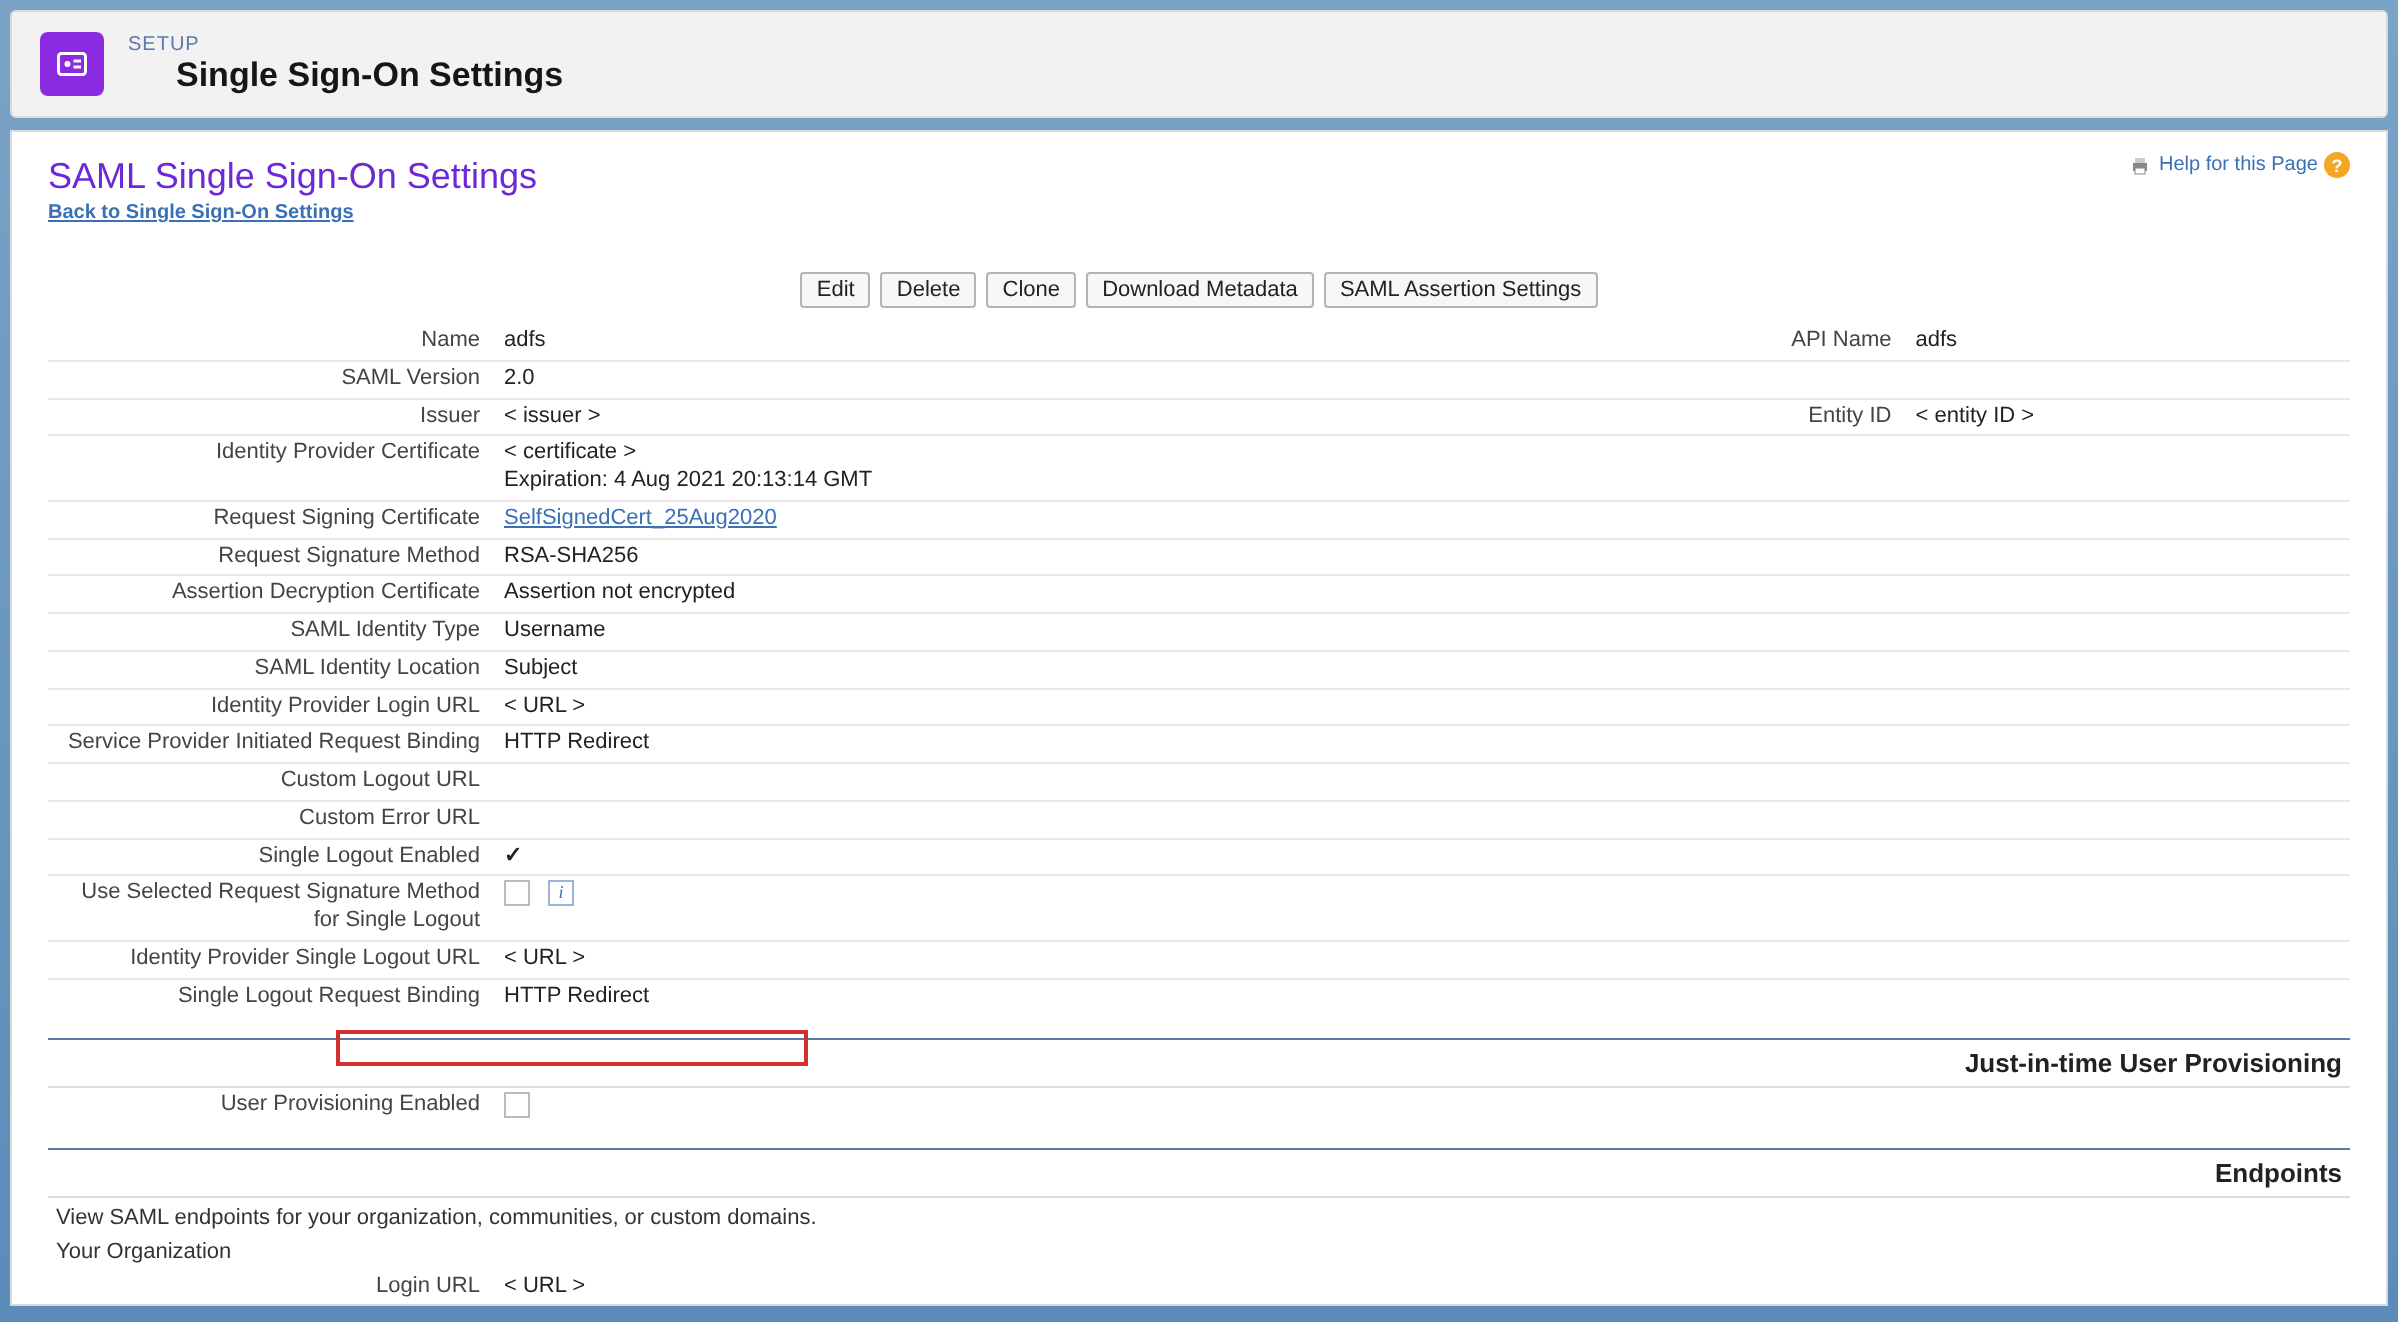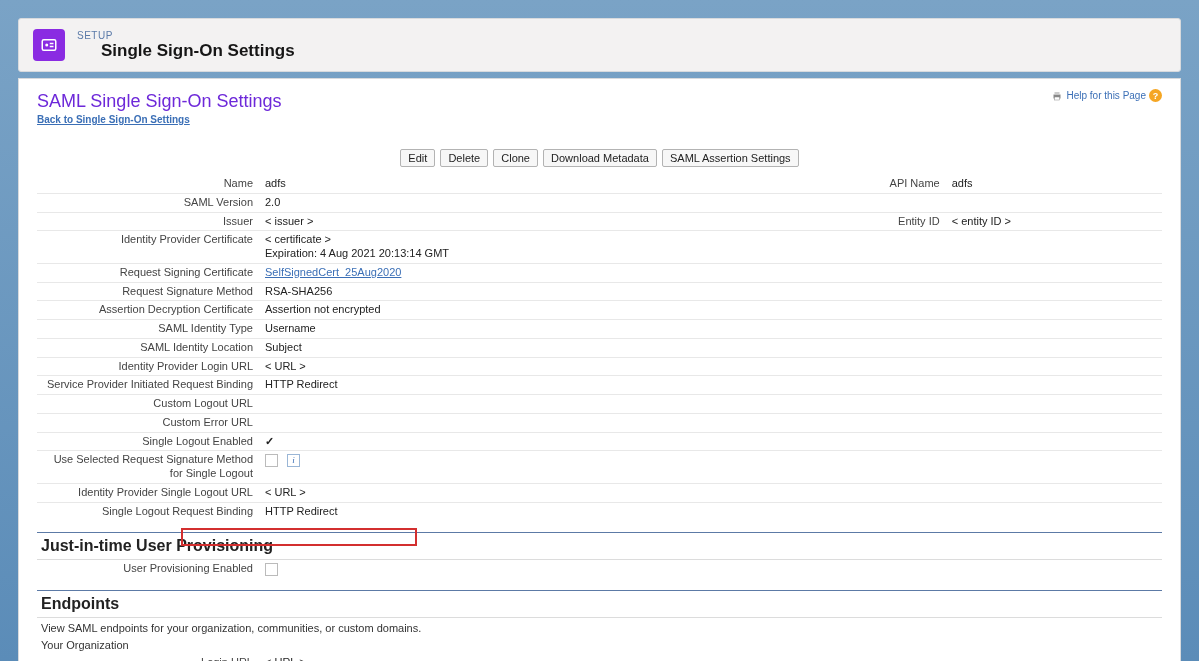--- a/index.html
+++ b/index.html
@@ -8,21 +8,21 @@
     font-family: Arial, Helvetica, sans-serif;
     font-size: 11px;
     color: #222;
     background: #5b8cb8;
   }
   .outer {
     width: 1199px;
     height: 661px;
     background: linear-gradient(#7aa3c6, #5b8cb8);
     position: relative;
-    padding: 18px;
+    padding: 5px;
     box-sizing: border-box;
   }
   .header-card {
     background: #f3f2f2;
     border: 1px solid #d8dadd;
     border-radius: 3px;
     padding: 10px 14px;
     display: flex;
     align-items: center;
   }
@@ -177,23 +177,24 @@
     font-style: italic;
     margin-left: 6px;
     vertical-align: middle;
   }
 
   .section-bar {
     border-top: 1px solid #5c7aa6;
     border-bottom: 1px solid #dcdcdc;
     padding: 4px 4px 4px 4px;
     font-weight: bold;
-    font-size: 16px;
+    font-size: 13px;
     color: #222;
     margin-top: 12px;
+    text-align: right;
   }
   .section-sub {
     font-size: 11px;
     color: #333;
     padding: 4px 4px 3px 4px;
   }
   .section-sub2 {
     font-size: 11px;
     color: #333;
     padding: 2px 4px 3px 4px;

